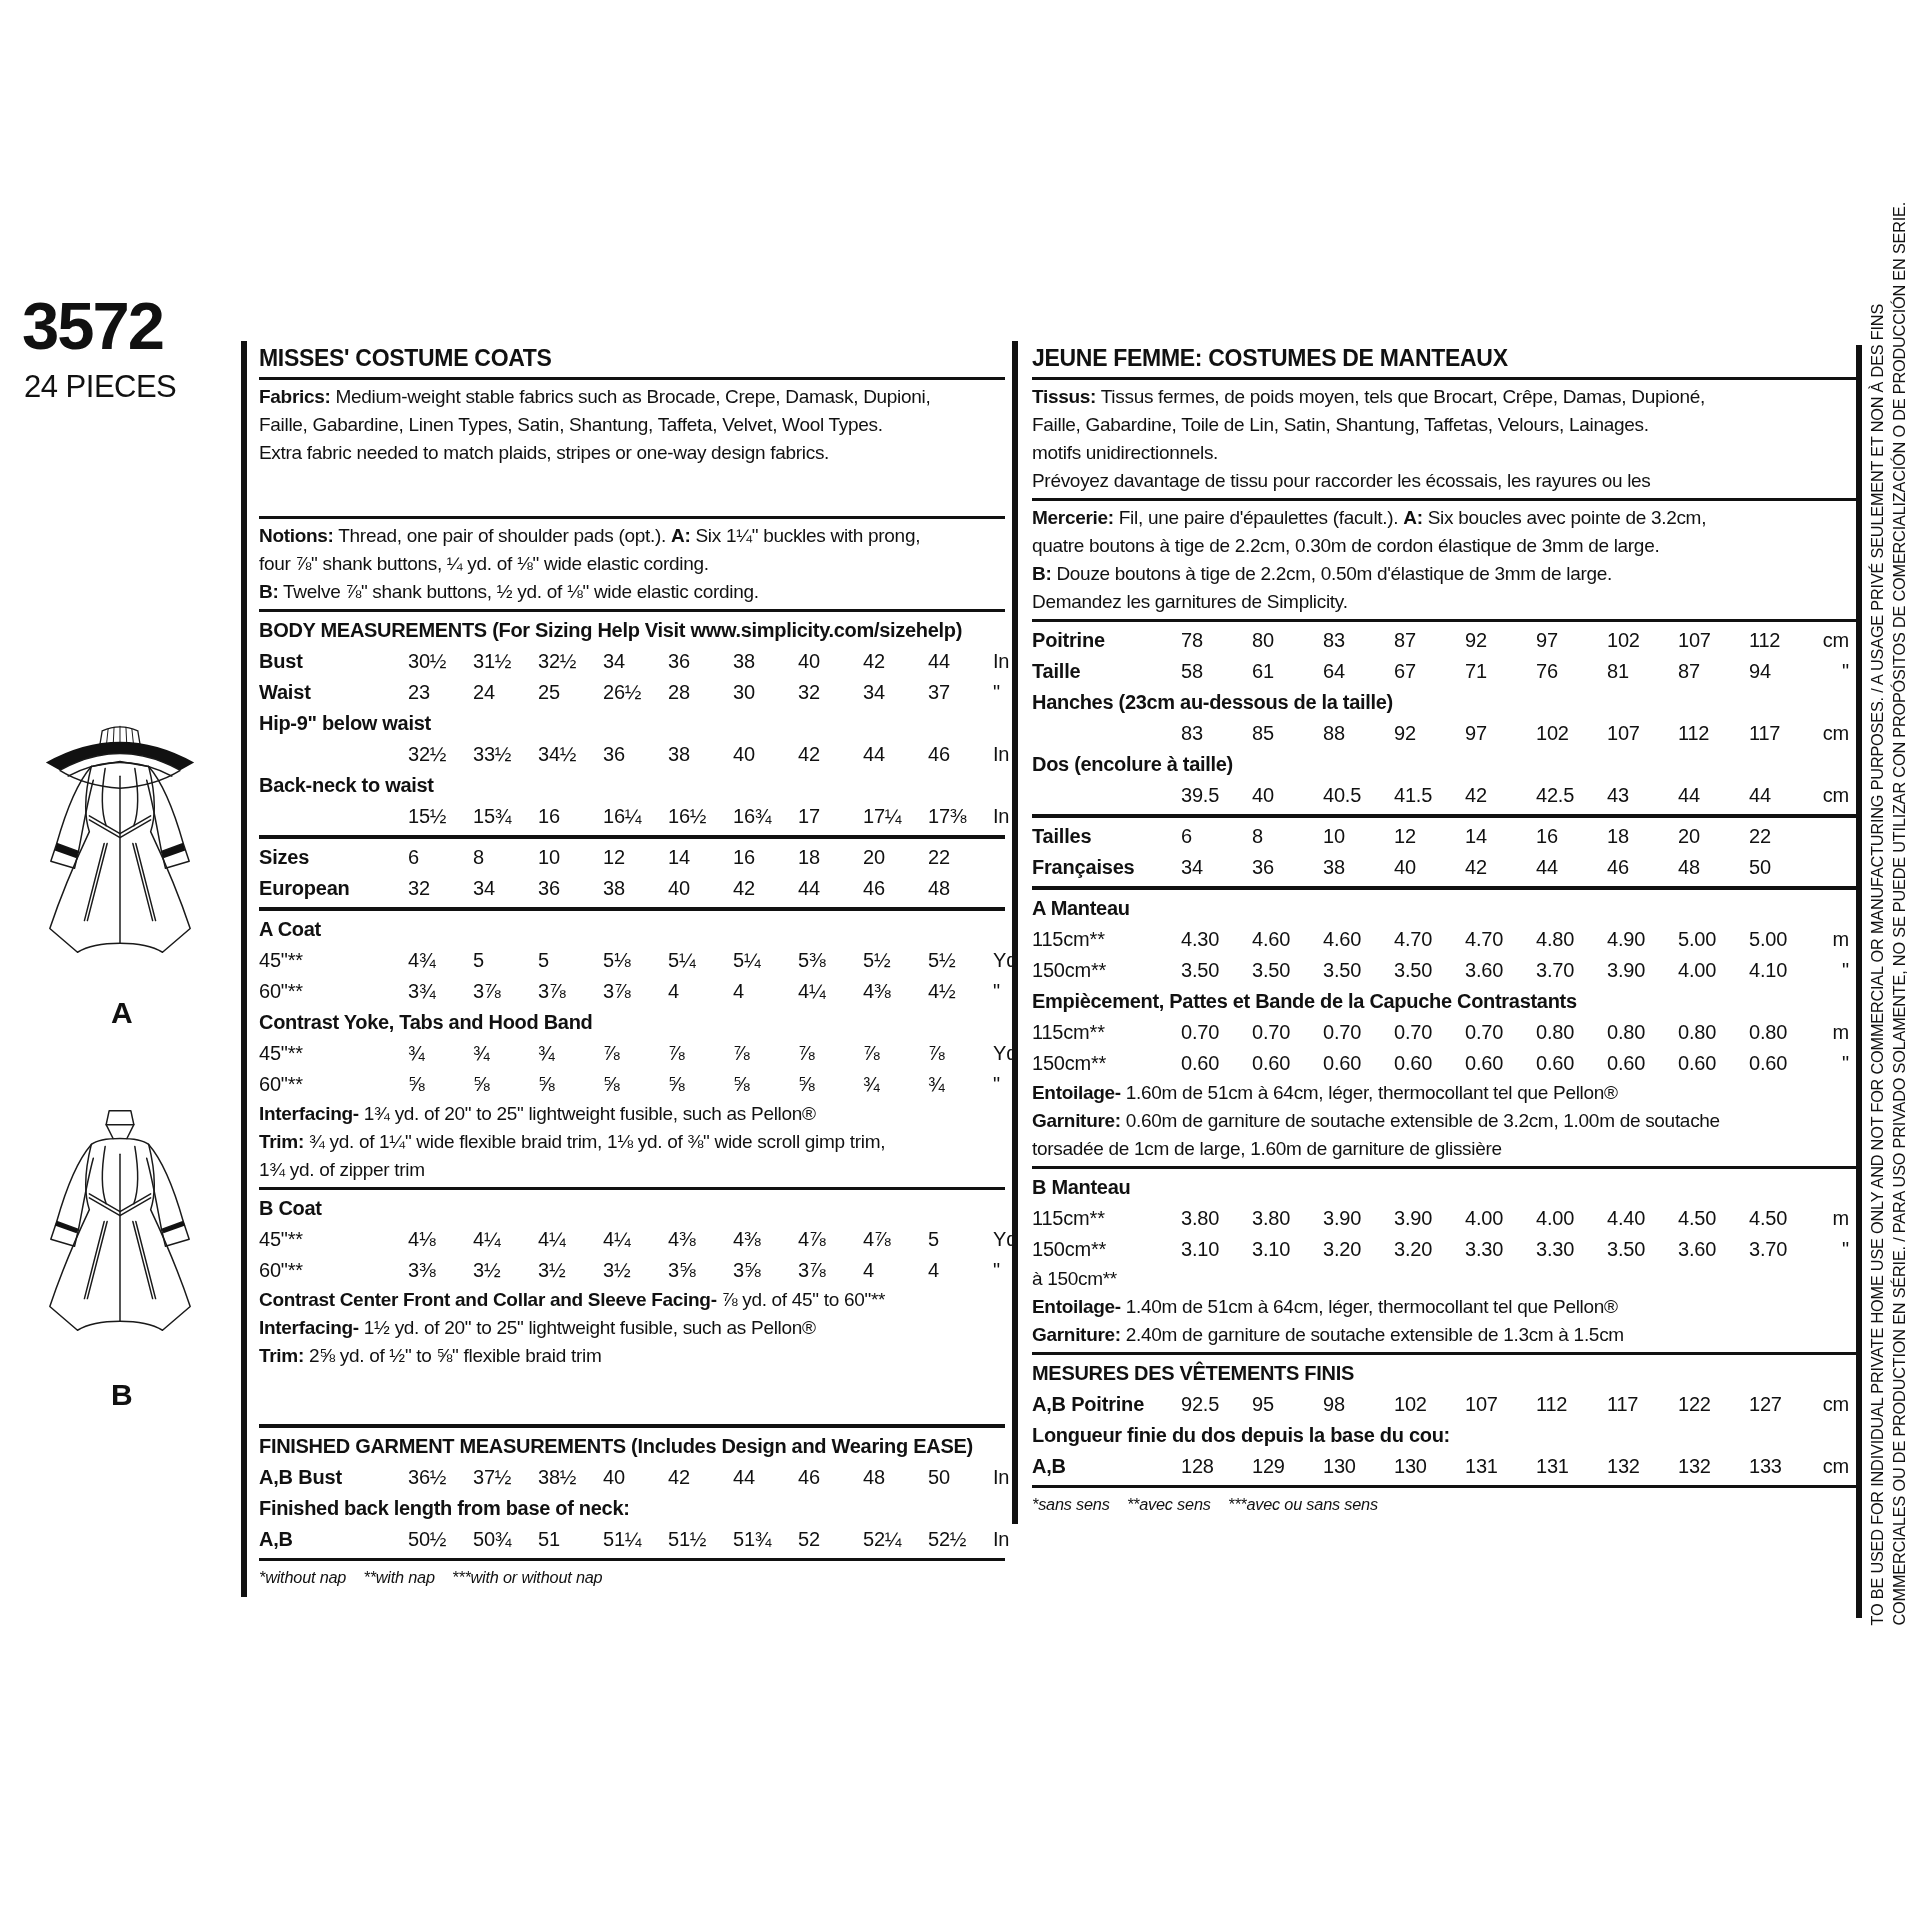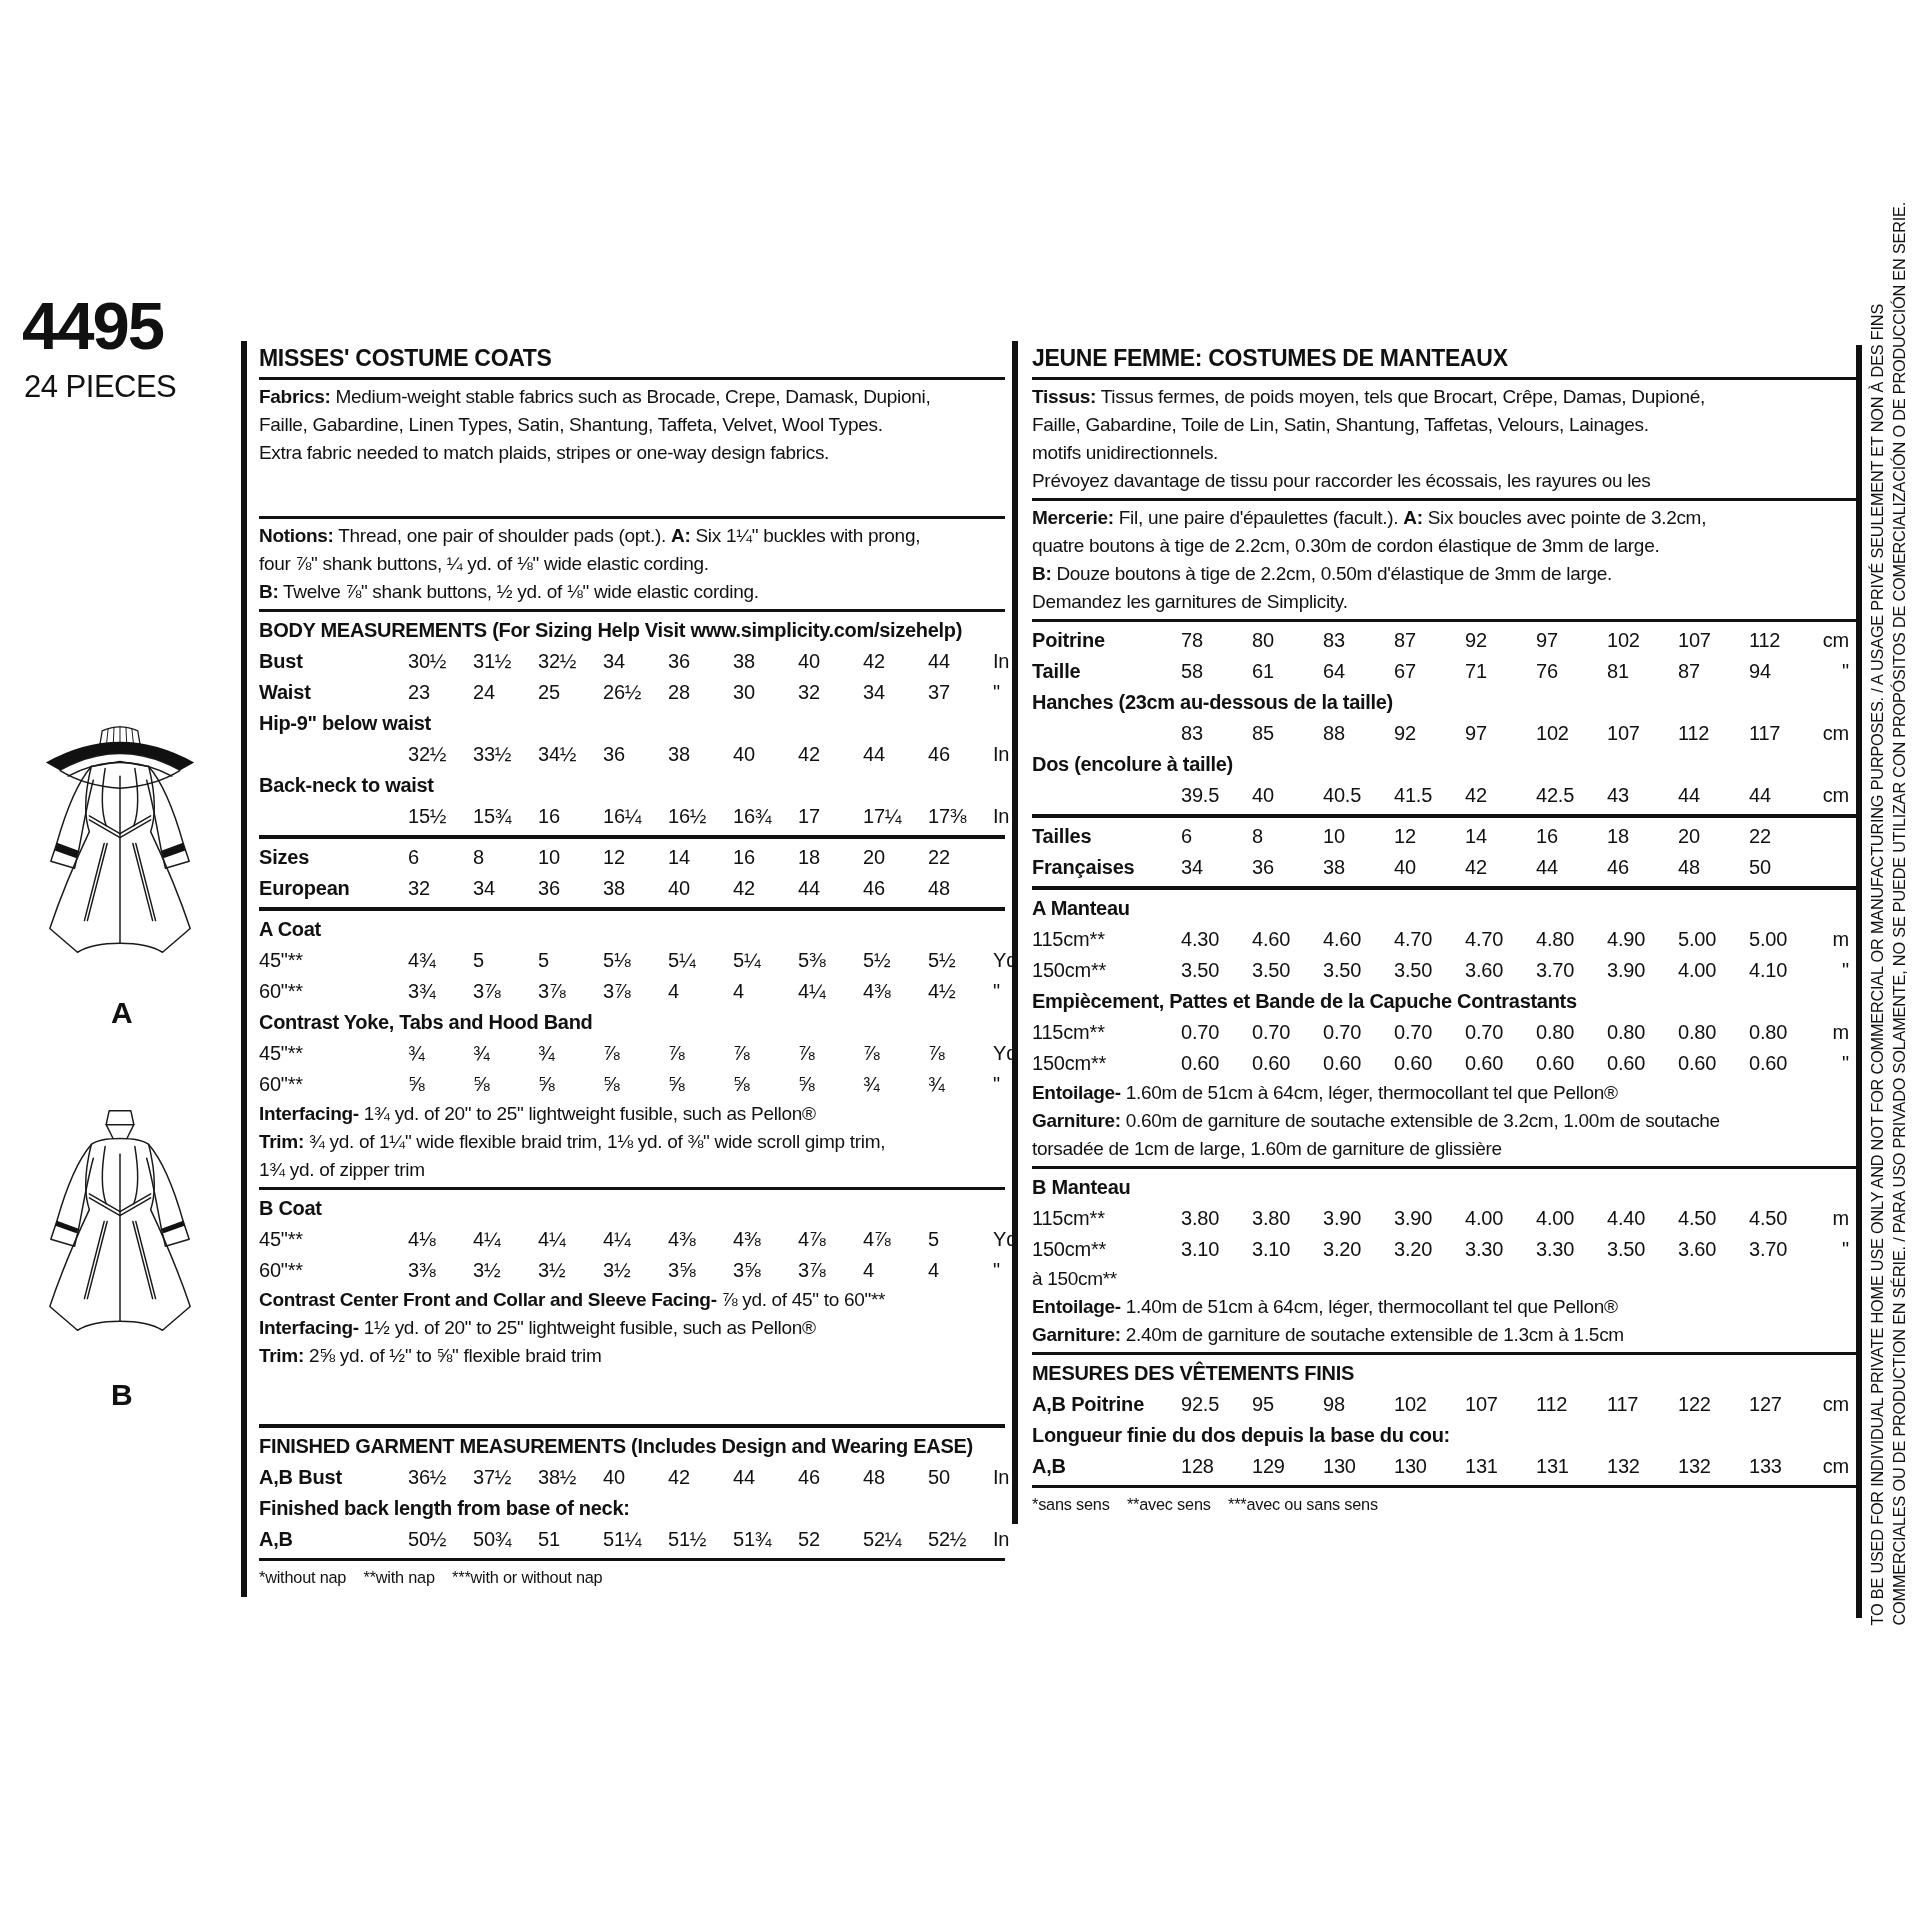--- a/index.html
+++ b/index.html
@@ -23,32 +23,32 @@
   .pline{white-space:nowrap;}
   .b{font-weight:bold;}
   .sec-header{font-size:20px;font-weight:bold;line-height:31px;letter-spacing:-0.3px;white-space:nowrap;}
   .mrow{display:grid;line-height:31px;font-size:20px;letter-spacing:-0.2px;}
   .col-en .mrow{grid-template-columns:149px repeat(9,65px) 1fr;}
   .col-fr .mrow{grid-template-columns:149px repeat(9,71px) 1fr;}
   .rlabel{font-weight:bold;white-space:nowrap;}
   .rlabel.plain{font-weight:normal;}
   .cell{white-space:nowrap;}
   .unit{text-align:right;padding-right:10px;white-space:nowrap;}
-  .footnote{font-size:16.3px;line-height:27px;white-space:pre;letter-spacing:-0.2px;margin-top:1px;}
+  .footnote{font-size:16.3px;line-height:27px;white-space:pre;letter-spacing:-0.2px;margin-top:1px;font-style:italic;}
   .gap{width:100%;}
 
   .right-rule{position:absolute;left:1856px;top:345px;width:6px;height:1273px;background:#111;}
   .vertical-text{position:absolute;left:1225px;top:939px;width:1327px;height:46px;transform:rotate(-90deg);font-size:16.3px;line-height:22px;letter-spacing:-0.2px;white-space:nowrap;}
 </style>
 </head>
 <body>
 
 <div class="page">
 
-  <div class="pattern-number">4495</div>
+  <div class="pattern-number">3572</div>
   <div class="pattern-pieces">24 PIECES</div>
 
   <svg class="coat-sketch" style="left:26px;top:715px;" width="188" height="259" viewBox="0 0 190 262">
     <g stroke="#1a1a1a" stroke-width="1.5" fill="none" stroke-linejoin="round" stroke-linecap="round">
       <path d="M66,52 C60,76 58,100 64,118 C48,152 32,192 24,216 L52,240 C72,228 118,228 138,240 L166,216 C158,192 142,152 126,118 C132,100 130,76 124,52 L95,47 Z"></path>
       <path d="M66,52 C52,68 40,98 31,130 L53,138 C58,112 62,88 68,66"></path>
       <path d="M124,52 C138,68 150,98 159,130 L137,138 C132,112 128,88 122,66"></path>
       <path d="M31,130 L25,148 L49,155 L53,138"></path>
       <path d="M159,130 L165,148 L141,155 L137,138"></path>
       <path d="M95,62 L95,231"></path>

